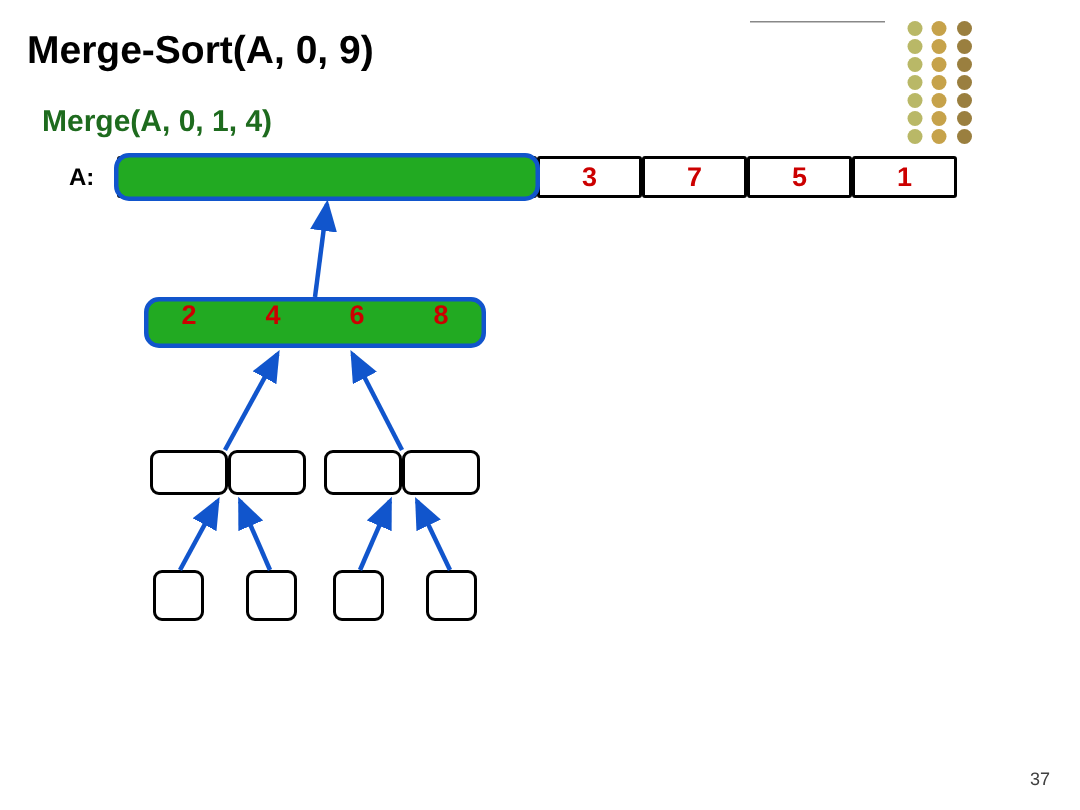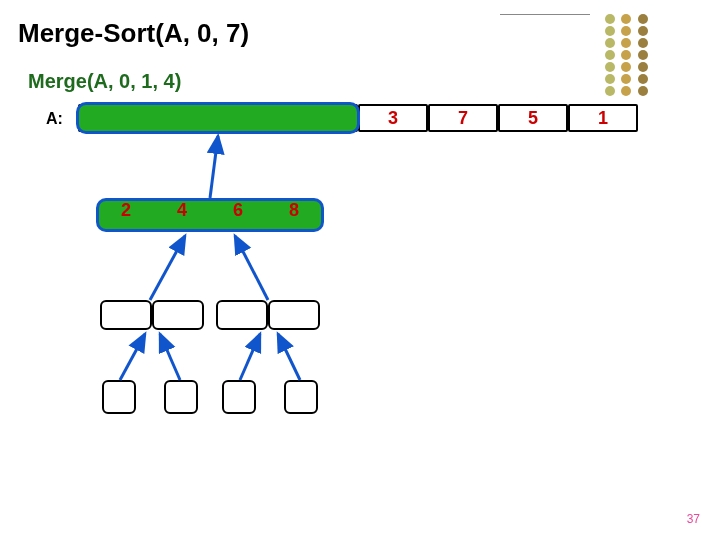--- a/index.html
+++ b/index.html
@@ -34,21 +34,21 @@
     top: 110px;
     font-size: 16px;
     font-weight: bold;
     color: #000;
   }
   .slide-number {
     position: absolute;
     right: 20px;
     bottom: 14px;
     font-size: 12px;
-    color: #ec4899;
+    color: #404040;
     margin-top: 24px;
   }
   .hr {
     position: absolute;
     left: 500px;
     top: 14px;
     width: 90px;
     height: 1px;
     background: #888;
   }
@@ -101,21 +101,21 @@
     left: 0;
     top: 0;
     width: 720px;
     height: 540px;
     pointer-events: none;
   }
 </style>
 </head>
 <body>
 
-<div class="title">Merge-Sort(A, 0, 7)</div>
+<div class="title">Merge-Sort(A, 0, 9)</div>
 <div class="subtitle">Merge(A, 0, 1, 4)</div>
 <div class="array-label">A:</div>
 <div class="slide-number">37</div>
 
 <div class="hr"></div>
 
 <div class="dots">
   <div class="col" id="dotcol1"><div class="dot" style="background: rgb(185, 184, 103);"></div><div class="dot" style="background: rgb(185, 184, 103);"></div><div class="dot" style="background: rgb(185, 184, 103);"></div><div class="dot" style="background: rgb(185, 184, 103);"></div><div class="dot" style="background: rgb(185, 184, 103);"></div><div class="dot" style="background: rgb(185, 184, 103);"></div><div class="dot" style="background: rgb(185, 184, 103);"></div></div>
   <div class="col" id="dotcol2"><div class="dot" style="background: rgb(198, 162, 74);"></div><div class="dot" style="background: rgb(198, 162, 74);"></div><div class="dot" style="background: rgb(198, 162, 74);"></div><div class="dot" style="background: rgb(198, 162, 74);"></div><div class="dot" style="background: rgb(198, 162, 74);"></div><div class="dot" style="background: rgb(198, 162, 74);"></div><div class="dot" style="background: rgb(198, 162, 74);"></div></div>
   <div class="col" id="dotcol3"><div class="dot" style="background: rgb(154, 127, 63);"></div><div class="dot" style="background: rgb(154, 127, 63);"></div><div class="dot" style="background: rgb(154, 127, 63);"></div><div class="dot" style="background: rgb(154, 127, 63);"></div><div class="dot" style="background: rgb(154, 127, 63);"></div><div class="dot" style="background: rgb(154, 127, 63);"></div><div class="dot" style="background: rgb(154, 127, 63);"></div></div>

